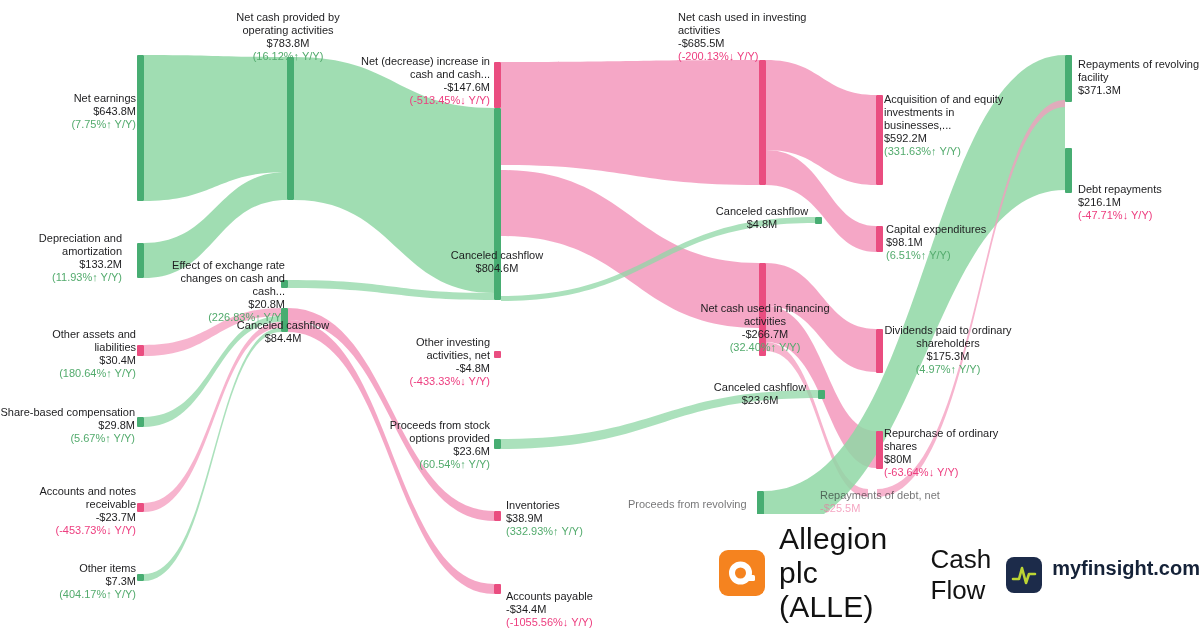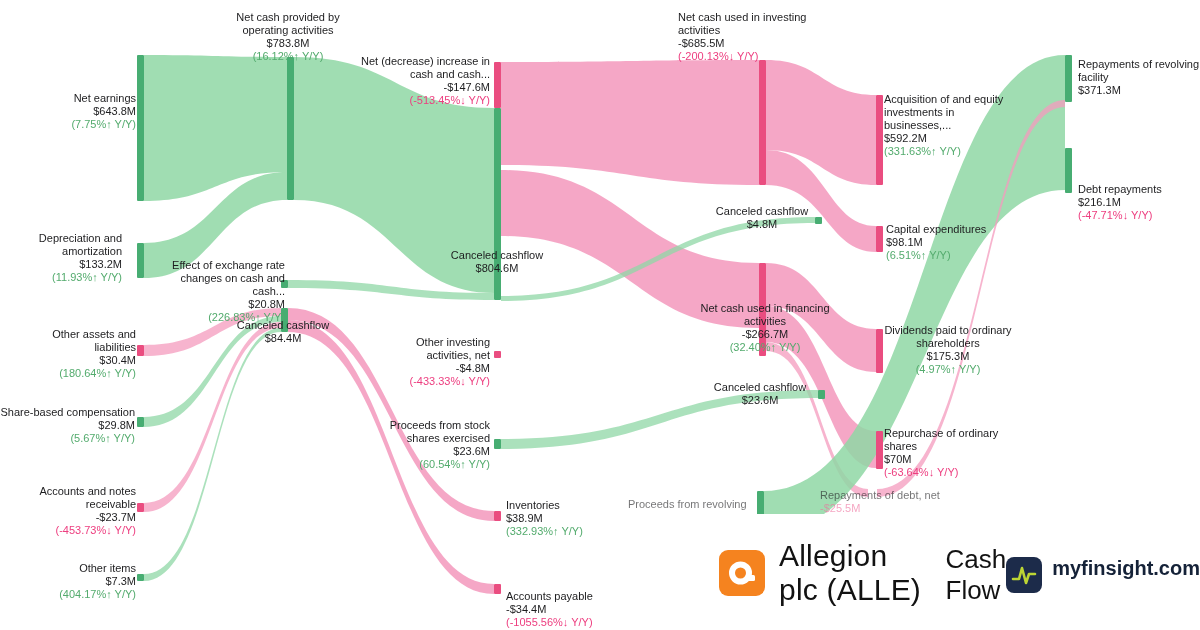--- a/index.html
+++ b/index.html
@@ -20,21 +20,21 @@
   .val.pinkv{color:#ee6f9d;}
   .dim{opacity:.62;}
   .nowrap{white-space:nowrap;}
   .brand{position:absolute;left:695px;top:514px;width:505px;height:116px;background:#fff;
          display:flex;flex-direction:row;}
   .row1{display:flex;align-items:center;gap:14px;padding-left:24px;padding-top:2px;}
   .alogo{width:46px;height:46px;background:#f5831f;border-radius:9px;flex:0 0 auto;
          display:flex;align-items:center;justify-content:center;}
   .btitle{font-size:30px;color:#121212;font-weight:500;letter-spacing:.2px;}
   .row2{display:flex;align-items:center;justify-content:space-between;
-        padding-left:24px;width:375px;margin-top:6px;}
+        padding-left:24px;width:375px;margin-top:6px;gap:15px;}
   .ctitle{font-size:26px;color:#121212;font-weight:500;}
   .mf{display:flex;align-items:flex-start;gap:10px;}
   .mficon{width:36px;height:36px;background:#1c2b4a;border-radius:8px;
           display:flex;align-items:center;justify-content:center;}
   .mftext{font-size:20px;color:#152238;font-weight:600;}
 </style>
 </head>
 <body>
 
 <div class="stage">
@@ -154,21 +154,21 @@
     <div class="val">$804.6M</div>
   </div>
 
   <div class="lbl" style="left:388px;top:336px;width:102px;text-align:right">
     <div class="nm">Other investing activities, net</div>
     <div class="val">-$4.8M</div>
     <div class="chg down">(-433.33%↓ Y/Y)</div>
   </div>
 
   <div class="lbl" style="left:376px;top:419px;width:114px;text-align:right">
-    <div class="nm">Proceeds from stock shares exercised</div>
+    <div class="nm">Proceeds from stock options provided</div>
     <div class="val">$23.6M</div>
     <div class="chg up">(60.54%↑ Y/Y)</div>
   </div>
 
   <div class="lbl" style="left:506px;top:499px;width:110px;text-align:left">
     <div class="nm">Inventories</div>
     <div class="val">$38.9M</div>
     <div class="chg up">(332.93%↑ Y/Y)</div>
   </div>
 
@@ -222,21 +222,21 @@
   </div>
 
   <div class="lbl" style="left:884px;top:324px;width:128px;text-align:center">
     <div class="nm">Dividends paid to ordinary shareholders</div>
     <div class="val">$175.3M</div>
     <div class="chg up">(4.97%↑ Y/Y)</div>
   </div>
 
   <div class="lbl" style="left:884px;top:427px;width:128px;text-align:left">
     <div class="nm">Repurchase of ordinary shares</div>
-    <div class="val">$70M</div>
+    <div class="val">$80M</div>
     <div class="chg down">(-63.64%↓ Y/Y)</div>
   </div>
 
   <div class="lbl" style="left:1078px;top:58px;width:122px;text-align:left">
     <div class="nm">Repayments of revolving facility</div>
     <div class="val">$371.3M</div>
   </div>
 
   <div class="lbl" style="left:1078px;top:183px;width:120px;text-align:left">
     <div class="nm">Debt repayments</div>

